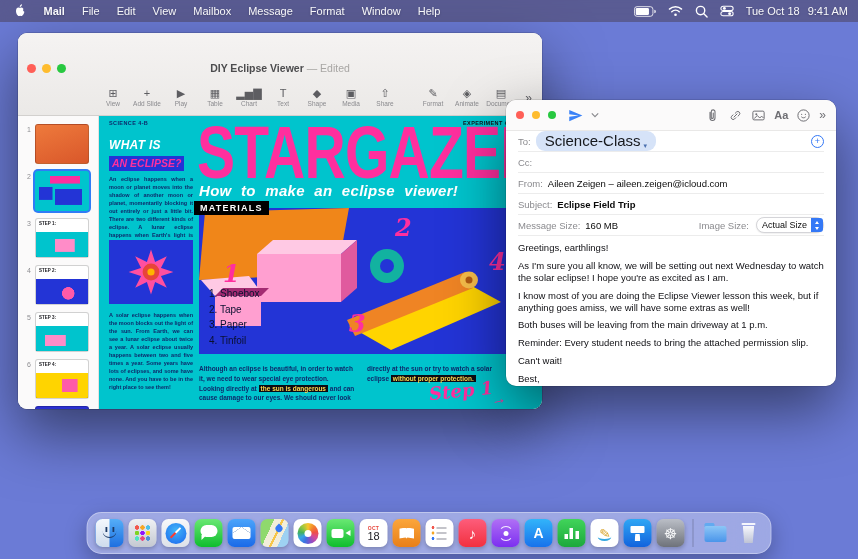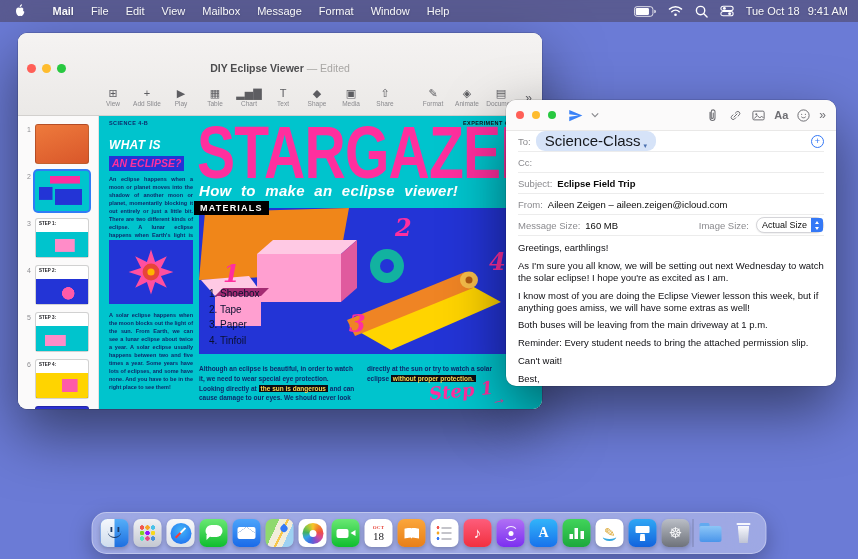--- a/index.html
+++ b/index.html
@@ -10,21 +10,21 @@
     background:
       radial-gradient(95% 70% at 72% 108%, #4a5fd4 0%, rgba(74,95,212,0) 60%),
       radial-gradient(70% 55% at -8% 95%, #141e58 0%, rgba(20,30,88,0) 65%),
       radial-gradient(72% 75% at -6% 50%, #b83d12 0%, #e4561f 38%, rgba(228,86,31,0) 70%),
       radial-gradient(125% 90% at 28% -20%, #f689335 0%, #f58430 0%, #ec5f25 48%, rgba(236,95,37,0) 78%),
       linear-gradient(115deg,#ee6a28 0%,#d4875e 30%,#9aa8e8 58%,#8c9fe6 80%,#5b6fd2 100%);}
 
   
   .menubar{position:absolute;top:0;left:0;right:0;height:22px;display:flex;align-items:center;
     padding:0 10px;background:rgba(60,32,20,.34);backdrop-filter:blur(14px);
-    color:rgba(255,255,255,.96);font-size:11px;z-index:50;text-shadow:0 1px 2px rgba(0,0,0,.25);gap:9px;}
+    color:rgba(255,255,255,.96);font-size:11px;z-index:50;text-shadow:0 1px 2px rgba(0,0,0,.25);}
   .mb-apple{padding:0 9px 0 4px;display:flex;align-items:center;}
   .mb-menus{display:flex;align-items:center;}
   .mb-item{padding:0 8.5px;white-space:nowrap;cursor:default;}
   .mb-menus .mb-item:nth-of-type(1){font-weight:700;}
   .mb-right{margin-left:auto;display:flex;align-items:center;gap:12px;}
   .mb-ic{display:flex;align-items:center;}
   .mb-date,.mb-time{white-space:nowrap;}
   .mb-date{margin-right:-4px;}
 
   
@@ -135,22 +135,22 @@
     background:
       radial-gradient(circle at 61% 36%, #000 0 9px, rgba(0,0,0,0) 10px),
       radial-gradient(circle at 61% 36%, rgba(255,255,255,.95) 0 10px, rgba(255,255,255,.3) 15px, rgba(255,255,255,0) 27px),
       radial-gradient(140% 62% at 50% 118%, #e07a33 0%, #a84418 30%, #451b0b 56%, rgba(0,0,0,0) 76%),
       #000;}
   .m-photo::after{content:"";position:absolute;left:24px;top:16px;width:1px;height:1px;background:#fff;
     box-shadow:46px 8px 0 #fff,200px 10px 0 rgba(255,255,255,.85),258px 30px 0 rgba(255,255,255,.7),96px 30px 0 rgba(255,255,255,.6),160px 52px 0 rgba(255,255,255,.5);}
 
   
   .dock{position:absolute;left:50%;bottom:5px;transform:translateX(-50%);height:40px;display:flex;align-items:center;
-    padding:0 8px;border-radius:15px;background:rgba(250,250,252,.36);border:.5px solid rgba(255,255,255,.35);
-    backdrop-filter:blur(18px);box-shadow:0 8px 22px rgba(0,0,0,.28);z-index:40;font-family:Liberation Serif, serif;}
+    gap:5px;padding:0 8px;border-radius:15px;background:rgba(250,250,252,.36);border:.5px solid rgba(255,255,255,.35);
+    backdrop-filter:blur(18px);box-shadow:0 8px 22px rgba(0,0,0,.28);z-index:40;}
   .dock-group{display:flex;align-items:center;gap:5px;}
   .dock-sep{width:1px;height:28px;background:rgba(50,50,60,.3);margin:0 3px;}
   .d-ic{width:28px;height:28px;border-radius:7px;position:relative;display:flex;flex-direction:column;align-items:center;justify-content:center;
     box-shadow:0 2px 4px rgba(0,0,0,.22);overflow:hidden;}
   .cal-top{font-size:5px;font-weight:700;color:#e8463c;line-height:1.2;letter-spacing:.3px;}
   .cal-day{font-size:11px;font-weight:400;color:#202024;line-height:1;}
   [data-icon="finder"]{background:linear-gradient(180deg,#55aef8,#1d6fe0);}
   [data-icon="finder"]::before{content:"";position:absolute;left:0;top:0;bottom:0;width:50%;background:linear-gradient(180deg,#f4f8fd,#cfdcec);}
   [data-icon="finder"]::after{content:"";position:absolute;left:7px;top:8px;width:14px;height:10px;border-bottom:1.8px solid #1c3a66;border-radius:0 0 8px 8px;
     background:linear-gradient(#1c3a66,#1c3a66) 2.5px 0/1.8px 5px no-repeat,linear-gradient(#1c3a66,#1c3a66) 9.7px 0/1.8px 5px no-repeat;}
@@ -522,26 +522,26 @@
       <span class="m-label">To:</span>
       <span class="m-pill">
           <span>Science-Class</span>
         </span>
       <span class="m-plus"></span>
     </div>
     <div class="m-row">
       <span class="m-label">Cc:</span>
     </div>
     <div class="m-row">
+      <span class="m-label">From:</span>
+      <span class="m-val">Aileen Zeigen – aileen.zeigen@icloud.com</span>
+    </div>
+    <div class="m-row">
       <span class="m-label">Subject:</span>
       <span class="m-val strong">Eclipse Field Trip</span>
-    </div>
-    <div class="m-row">
-      <span class="m-label">From:</span>
-      <span class="m-val">Aileen Zeigen – aileen.zeigen@icloud.com</span>
     </div>
     <div class="m-row">
       <span class="m-label">Message Size:</span>
       <span class="m-val">160 MB</span>
       <span class="m-right">
         <span class="m-label">Image Size:</span>
         <span class="popup">
           <span>Actual Size</span>
           <span class="popup-chev"></span>
         </span>

